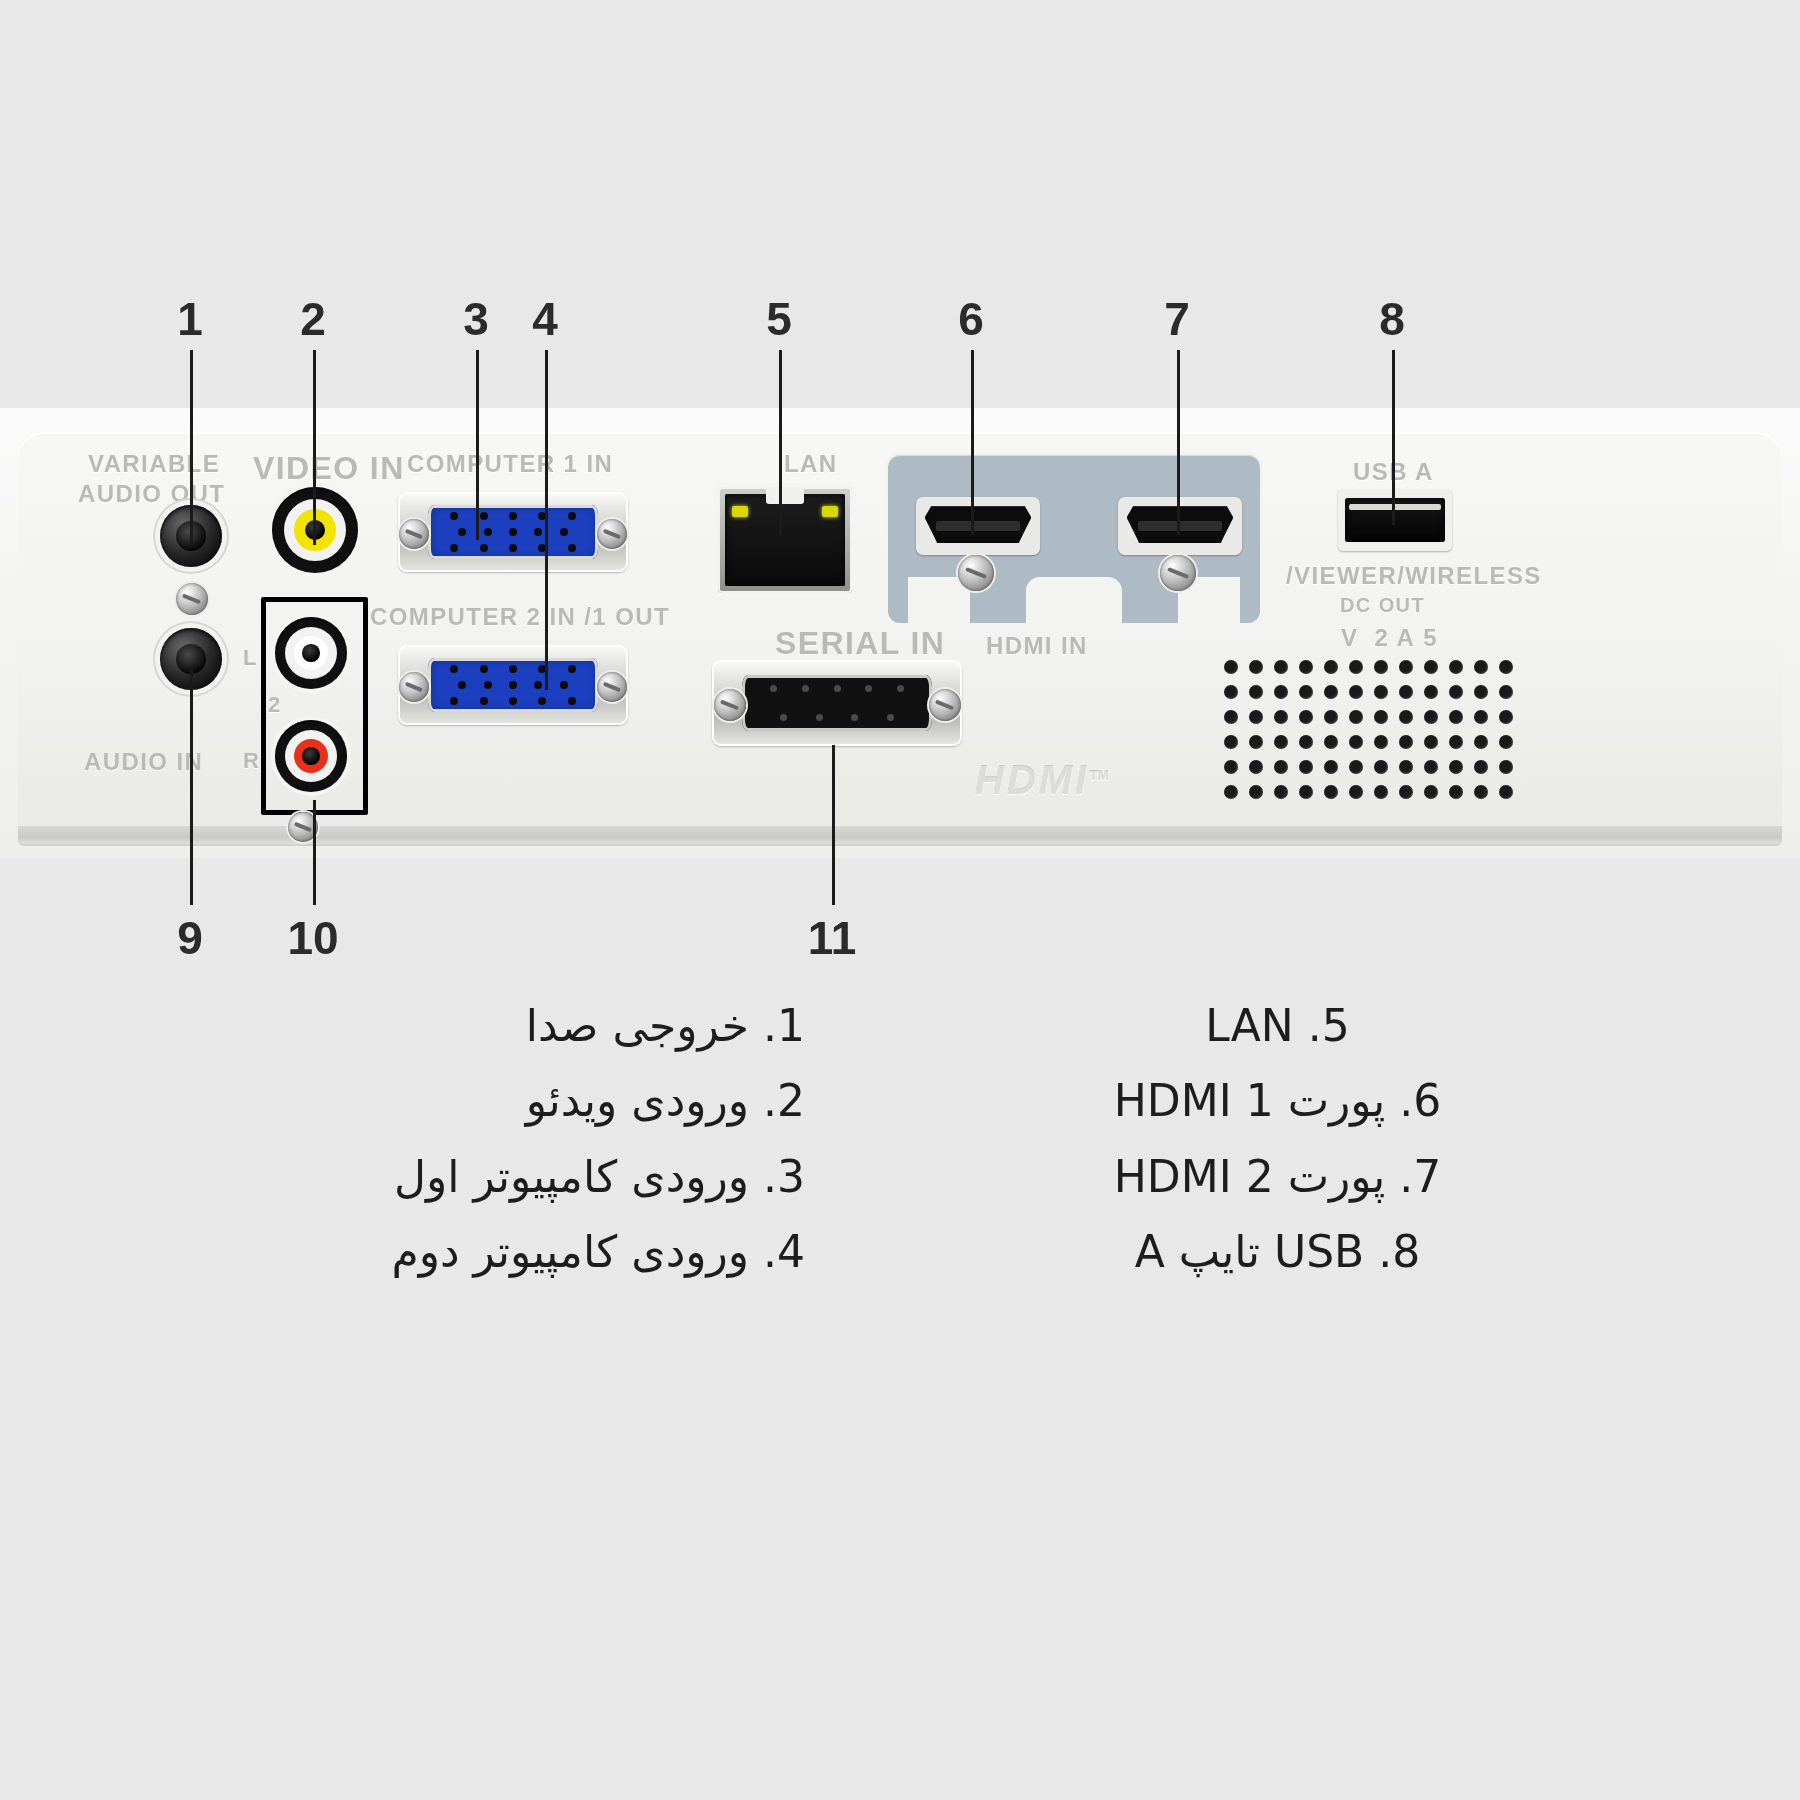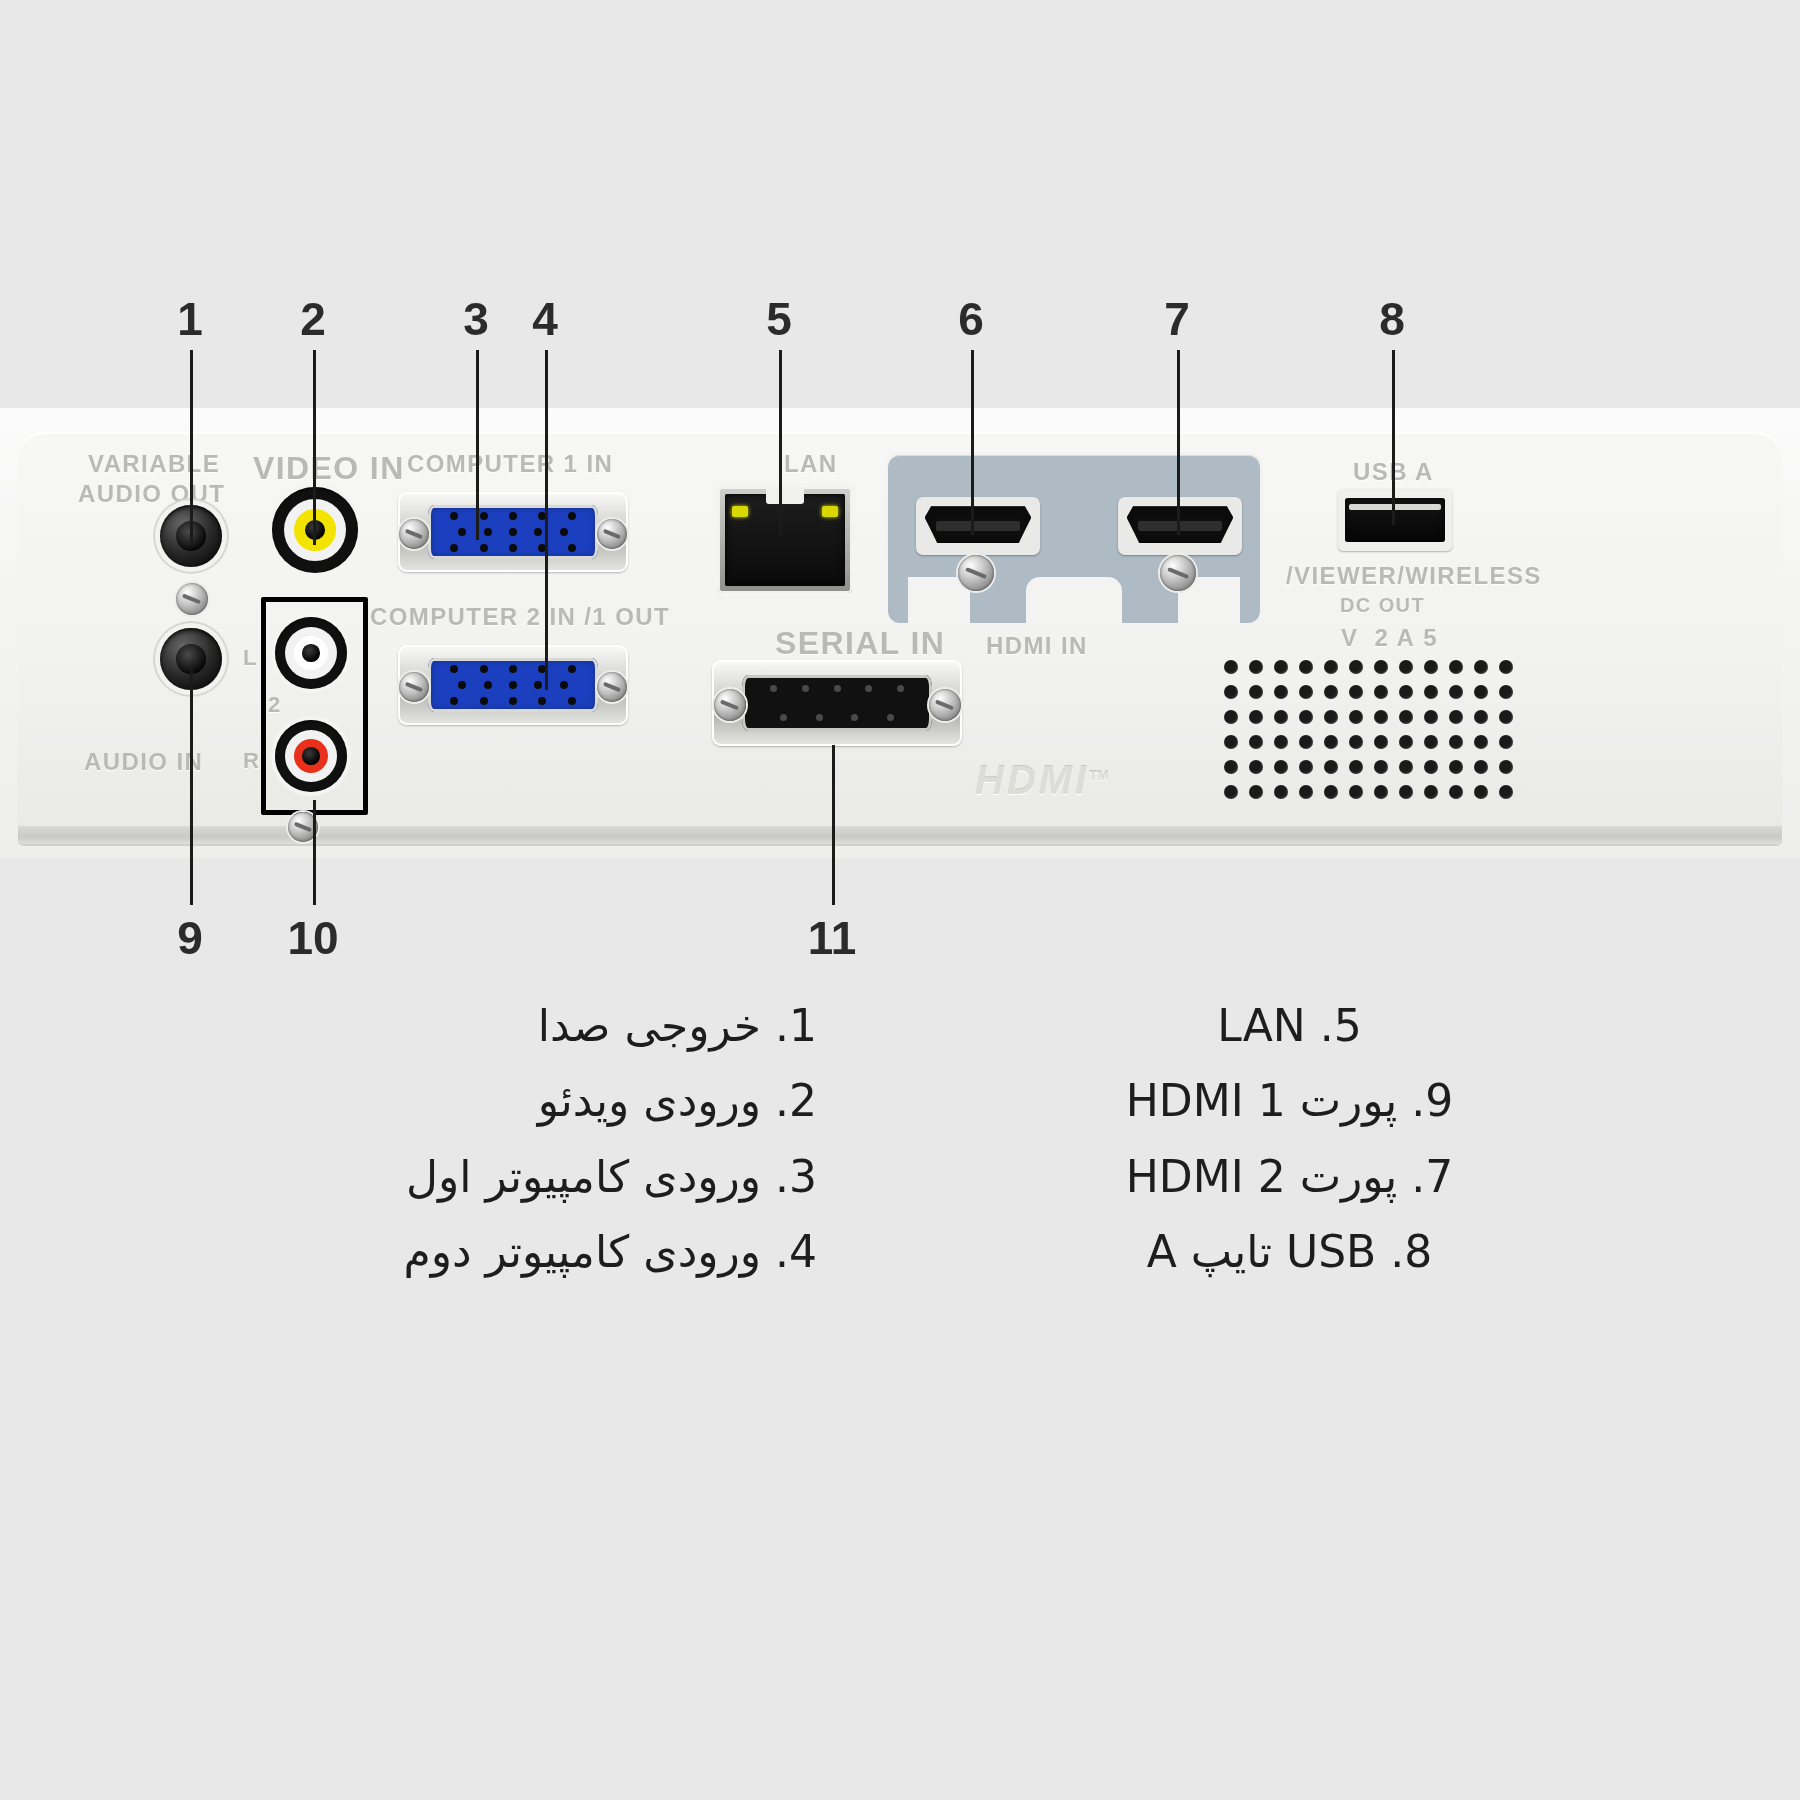--- a/index.html
+++ b/index.html
@@ -128,21 +128,21 @@
   .hdmiLogo sup{font-size:.34em;font-style:normal;letter-spacing:0;vertical-align:super;}
 
   .rcabox{position:absolute;border:5px solid #000;border-radius:2px;background:transparent;}
 
   
   .cnum{position:absolute;color:#2b2b2b;font-size:46px;font-weight:700;
     font-family:"Liberation Sans",sans-serif;text-align:center;transform:translateX(-50%);}
   .lead{position:absolute;width:3px;background:#1b1b1b;}
 
   
-  .legend{position:absolute;left:12px;top:995px;width:1680px;height:430px;
+  .legend{position:absolute;left:0;top:995px;width:1680px;height:430px;
     display:flex;flex-direction:row-reverse;justify-content:center;}
   .lcol{flex:1;display:flex;flex-direction:column;gap:26px;padding-top:6px;}
   .lrow{font-size:44px;color:#1d1d1d;line-height:1.12;white-space:nowrap;
     font-family:"DejaVu Sans",sans-serif;font-weight:400;direction:rtl;}
   .col-right{align-items:flex-start;padding-right:70px;}
   .col-mid{align-items:center;}
   .col-left{align-items:center;}
 </style>
 </head>
 <body>
@@ -420,19 +420,19 @@
 
   <div class="legend">
     <div class="lcol col-right" id="legend-right">
         <div class="lrow">1. خروجی صدا</div>
         <div class="lrow">2. ورودی ویدئو</div>
         <div class="lrow">3.  ورودی کامپیوتر اول</div>
         <div class="lrow">4. ورودی کامپیوتر دوم</div>
       </div>
     <div class="lcol col-mid" id="legend-mid">
         <div class="lrow">5. LAN</div>
-        <div class="lrow">9. پورت HDMI 1</div>
+        <div class="lrow">6. پورت HDMI 1</div>
         <div class="lrow">7. پورت HDMI 2</div>
         <div class="lrow">8. USB تایپ A</div>
       </div>
   </div>
 
 </div>
 
 </body></html>

